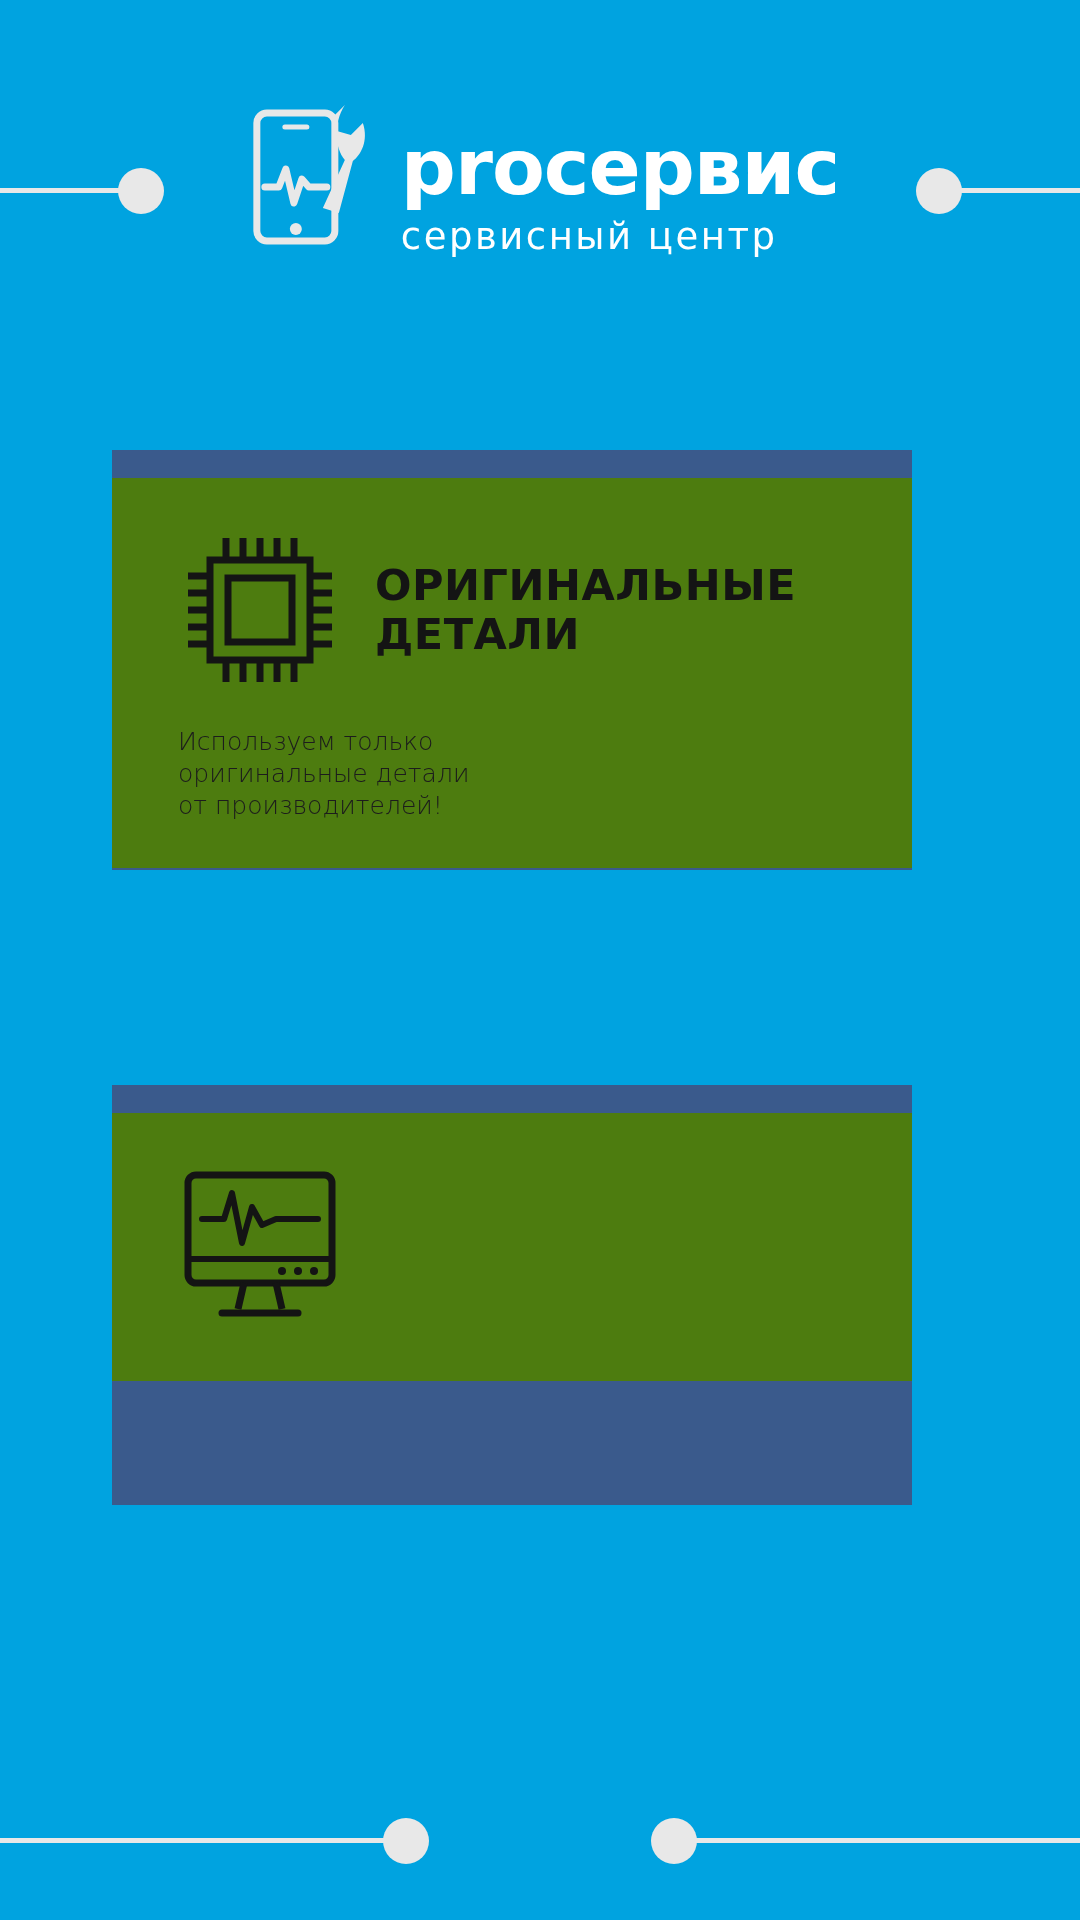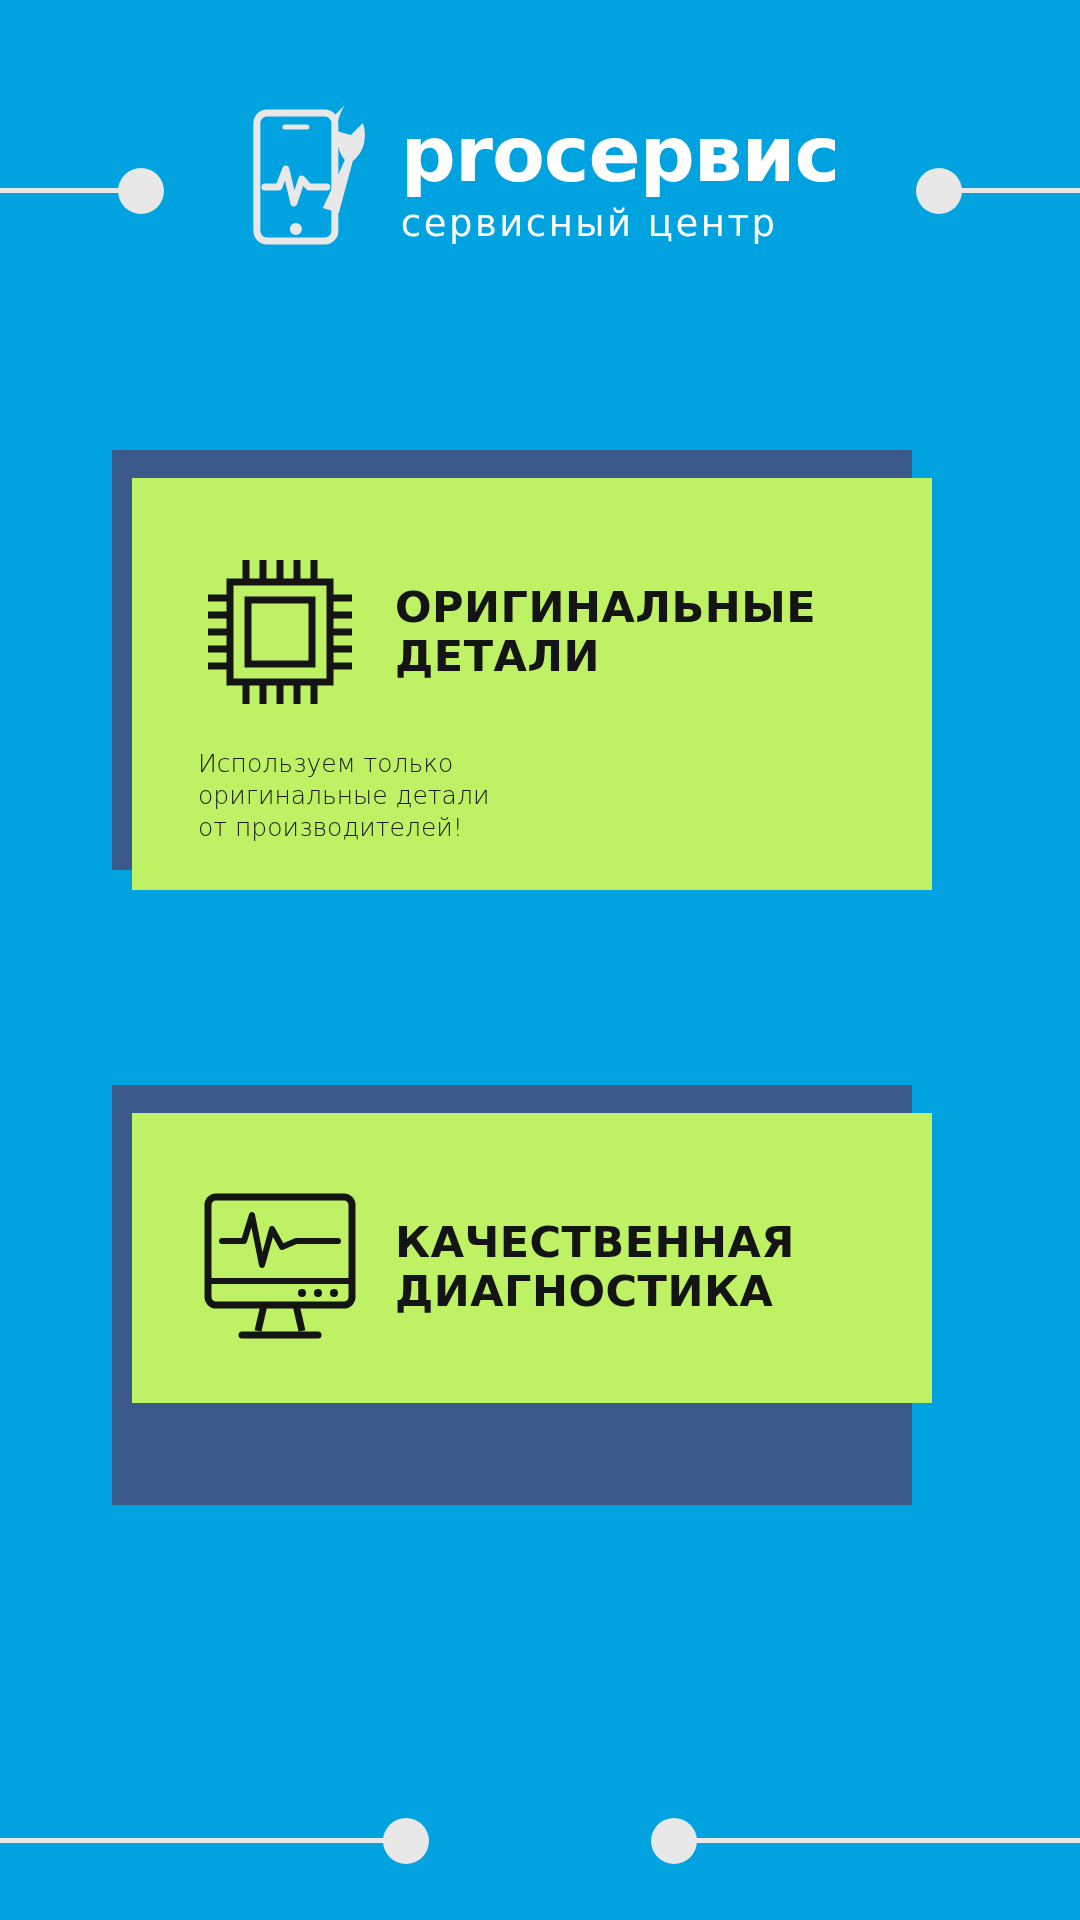--- a/index.html
+++ b/index.html
@@ -41,21 +41,21 @@
   }
   .header-dot.left { left: 118px; }
   .header-dot.right { right: 118px; }
 
   .logo-block {
     position: absolute;
     top: 95px;
     left: 50%;
     transform: translateX(-50%);
     display: flex;
-    align-items: center;
+    align-items: flex-end;
   }
   .logo-mark {
     width: 150px;
     height: 160px;
     margin-right: 10px;
     flex: none;
   }
   .logo-text {
     padding-top: 8px;
   }
@@ -89,26 +89,25 @@
   .card-shadow {
     position: absolute;
     top: 0;
     left: 0;
     width: 800px;
     height: 100%;
     background: #3a5a8c;
   }
   .card {
     position: relative;
-    margin-left: 20px;
     margin-top: 28px;
     width: 800px;
-    background: #bef264;
+    background: #4d7c0f;
     box-sizing: border-box;
-    padding: 64px 50px 46px 50px;
+    padding: 42px 50px 46px 50px;
   }
   .card-head {
     display: flex;
     align-items: center;
     min-height: 180px;
   }
   .card-icon {
     width: 195px;
     flex: none;
     display: flex;
@@ -238,21 +237,20 @@
           <rect x="18" y="12" width="144" height="108" rx="8" ry="8" fill="none" stroke="#141414" stroke-width="7"></rect>
           <line x1="18" y1="96" x2="162" y2="96" stroke="#141414" stroke-width="6"></line>
           <polyline points="32,56 54,56 62,30 72,80 82,44 92,62 106,56 148,56" fill="none" stroke="#141414" stroke-width="6" stroke-linecap="round" stroke-linejoin="round"></polyline>
           <circle cx="112" cy="108" r="4" fill="#141414"></circle>
           <circle cx="128" cy="108" r="4" fill="#141414"></circle>
           <circle cx="144" cy="108" r="4" fill="#141414"></circle>
           <path d="M74 120 l-6 26 M106 120 l6 26" stroke="#141414" stroke-width="7" fill="none"></path>
           <line x1="52" y1="150" x2="128" y2="150" stroke="#141414" stroke-width="7" stroke-linecap="round"></line>
         </svg>
       </div>
-      <div class="card-title">КАЧЕСТВЕННАЯ ДИАГНОСТИКА</div>
     </div>
   </div>
 </div>
 
 <div class="footer">
   <div class="footer-line left"></div>
   <div class="footer-dot left"></div>
   <div class="footer-dot right"></div>
   <div class="footer-line right"></div>
 </div>

